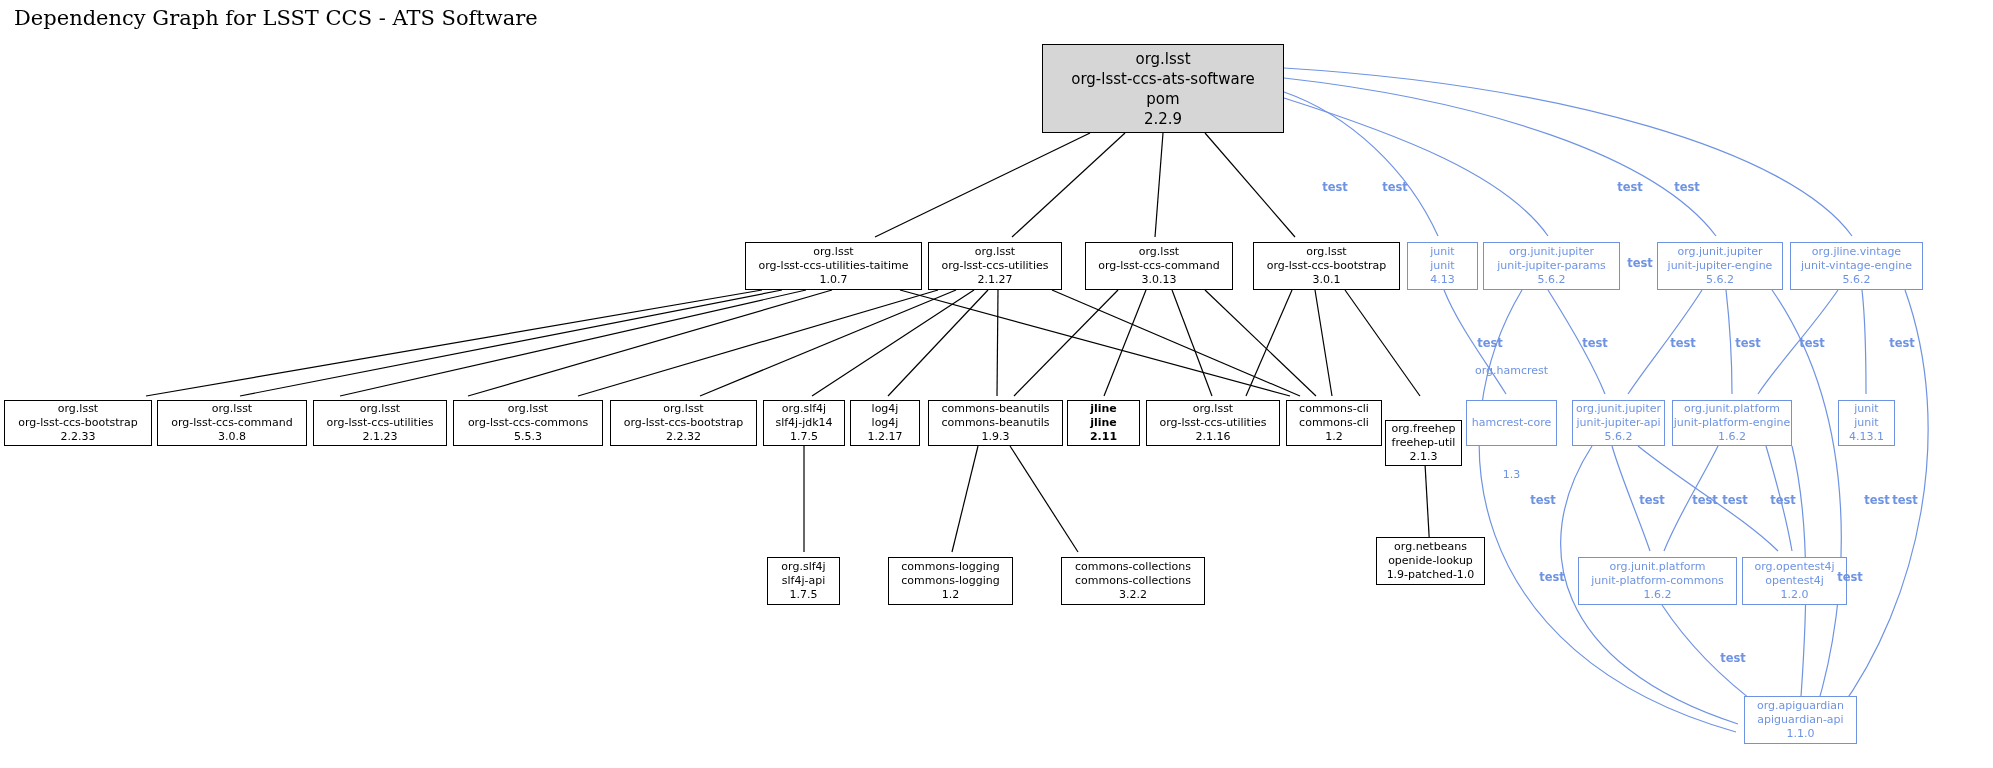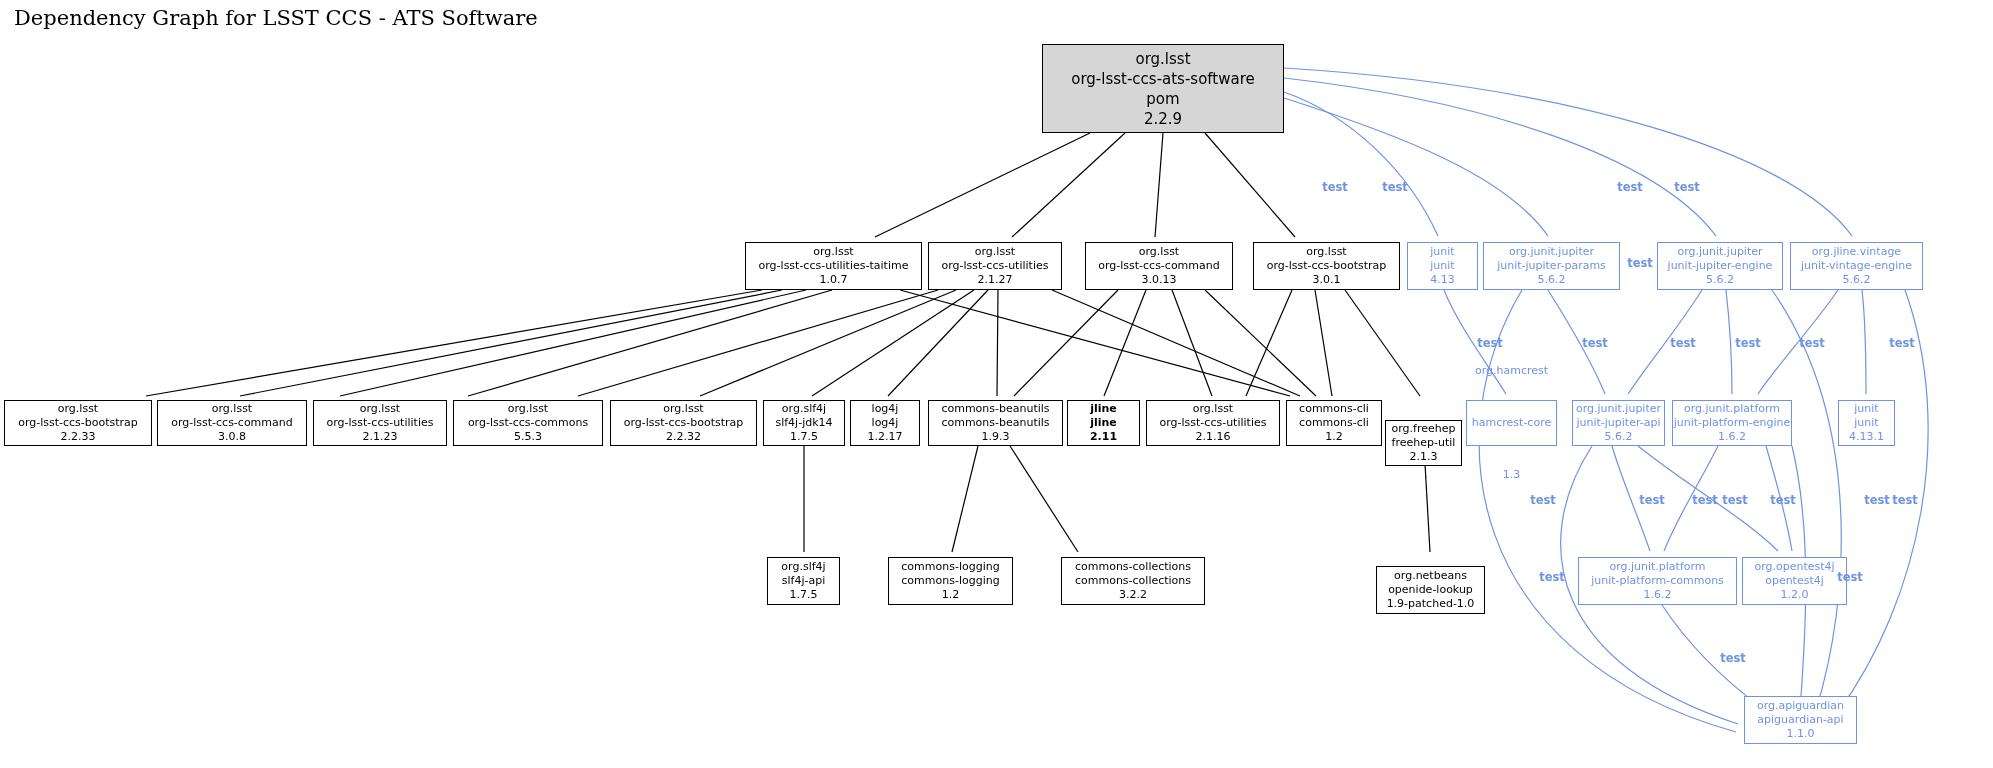--- a/index.html
+++ b/index.html
@@ -219,21 +219,21 @@
       <div class="node" style="left: 888px; top: 557px; width: 125px; height: 48px;">
         <div>commons-logging</div>
         <div>commons-logging</div>
         <div>1.2</div>
       </div>
       <div class="node" style="left: 1017px; top: 557px; width: 144px; height: 48px; margin-left: 44px;">
         <div>commons-collections</div>
         <div>commons-collections</div>
         <div>3.2.2</div>
       </div>
-      <div class="node" style="left: 1376px; top: 566px; width: 109px; height: 48px;">
+      <div class="node" style="left: 1376px; top: 537px; width: 109px; height: 48px;">
         <div>org.netbeans</div>
         <div>openide-lookup</div>
         <div>1.9-patched-1.0</div>
       </div>
       <div class="node test" style="left: 1578px; top: 557px; width: 159px; height: 48px;">
         <div>org.junit.platform</div>
         <div>junit-platform-commons</div>
         <div>1.6.2</div>
       </div>
       <div class="node test" style="left: 1742px; top: 557px; width: 105px; height: 48px;">

